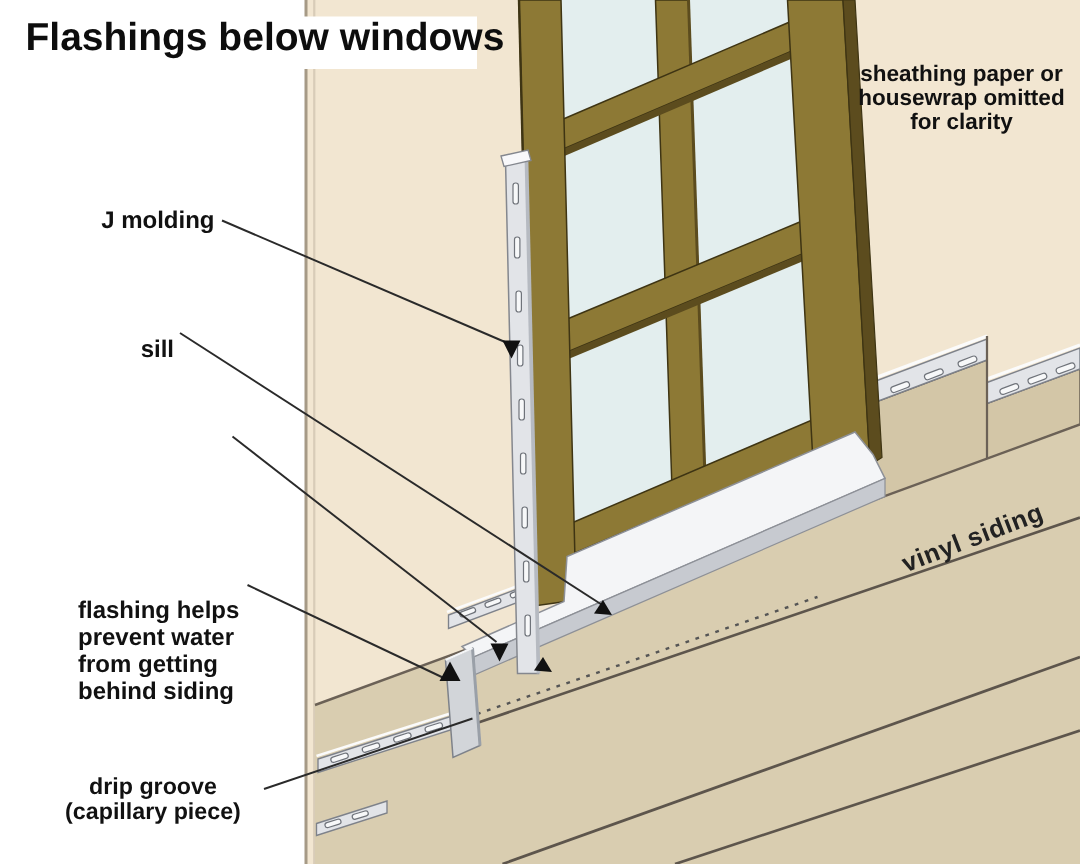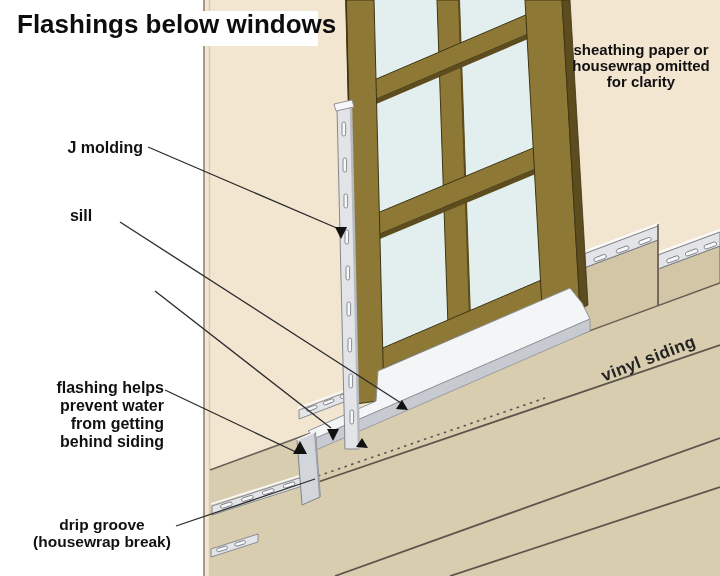--- a/index.html
+++ b/index.html
@@ -7,23 +7,23 @@
          font-family:"Liberation Sans",sans-serif;}
   #stage svg{position:absolute;left:0;top:0;}
   .lbl{position:absolute;font-weight:bold;color:#111;white-space:pre-line;
        font-size:16px;line-height:19px;}
   #title-box{position:absolute;left:10px;top:11px;width:308px;height:35px;background:#fff;}
   #title{position:absolute;left:17px;top:9px;font-weight:bold;font-size:26px;color:#0d0d0d;
          letter-spacing:0;}
   #note{position:absolute;left:565px;top:42px;width:152px;text-align:center;
         font-size:15px;line-height:16px;}
   #lbl-j{left:25px;top:138px;width:118px;text-align:right;}
-  #lbl-sill{left:46px;top:206px;width:70px;text-align:center;}
+  #lbl-sill{left:46px;top:224px;width:70px;text-align:right;}
   #lbl-trim{left:54px;top:281px;width:112px;text-align:center;}
-  #lbl-flash{left:52px;top:379px;width:112px;text-align:right;line-height:18px;}
+  #lbl-flash{left:52px;top:399px;width:112px;text-align:left;line-height:18px;}
   #lbl-drip{left:28px;top:516px;width:148px;text-align:center;font-size:15.5px;line-height:17px;}
   #lbl-vinyl{left:602px;top:367px;font-size:17px;color:#222;letter-spacing:.5px;
              transform:rotate(-21deg);transform-origin:0 50%;}
 </style>
 </head>
 <body>
 
 <div id="stage">
 
 <svg width="720" height="576" viewBox="0 0 720 576">
@@ -164,16 +164,16 @@
 <div id="note" class="lbl">sheathing paper or
 housewrap omitted
 for clarity</div>
 <div id="lbl-j" class="lbl">J molding</div>
 <div id="lbl-sill" class="lbl">sill</div>
 <div id="lbl-flash" class="lbl">flashing helps
 prevent water
 from getting
 behind siding</div>
 <div id="lbl-drip" class="lbl">drip groove
-(housewrap break)</div>
+(capillary piece)</div>
 <div id="lbl-vinyl" class="lbl">vinyl siding</div>
 
 </div>
 
 </body></html>

